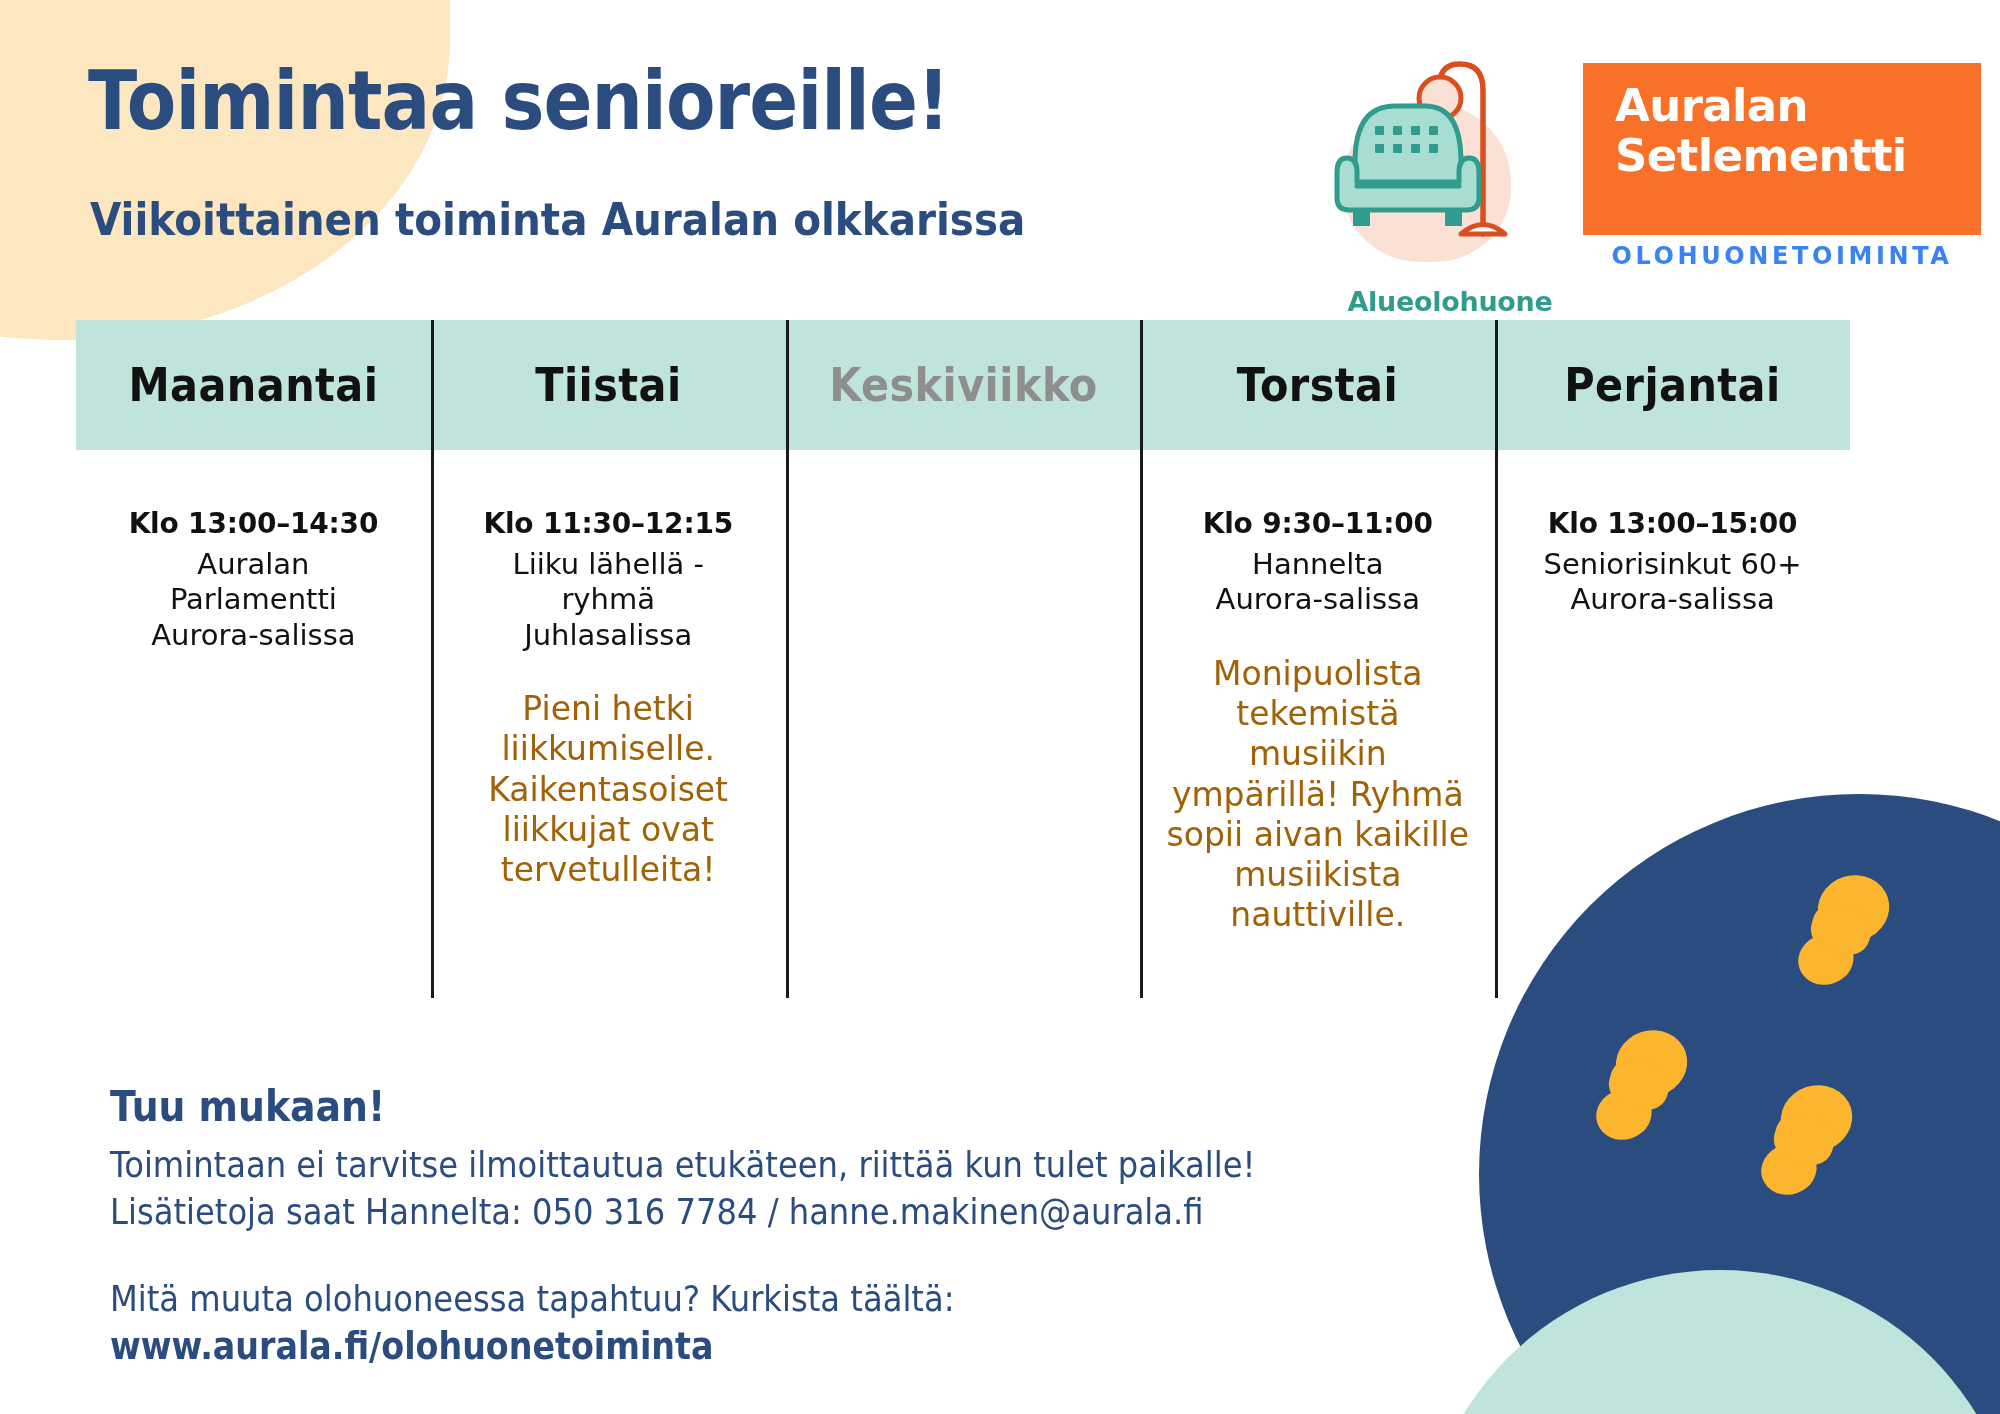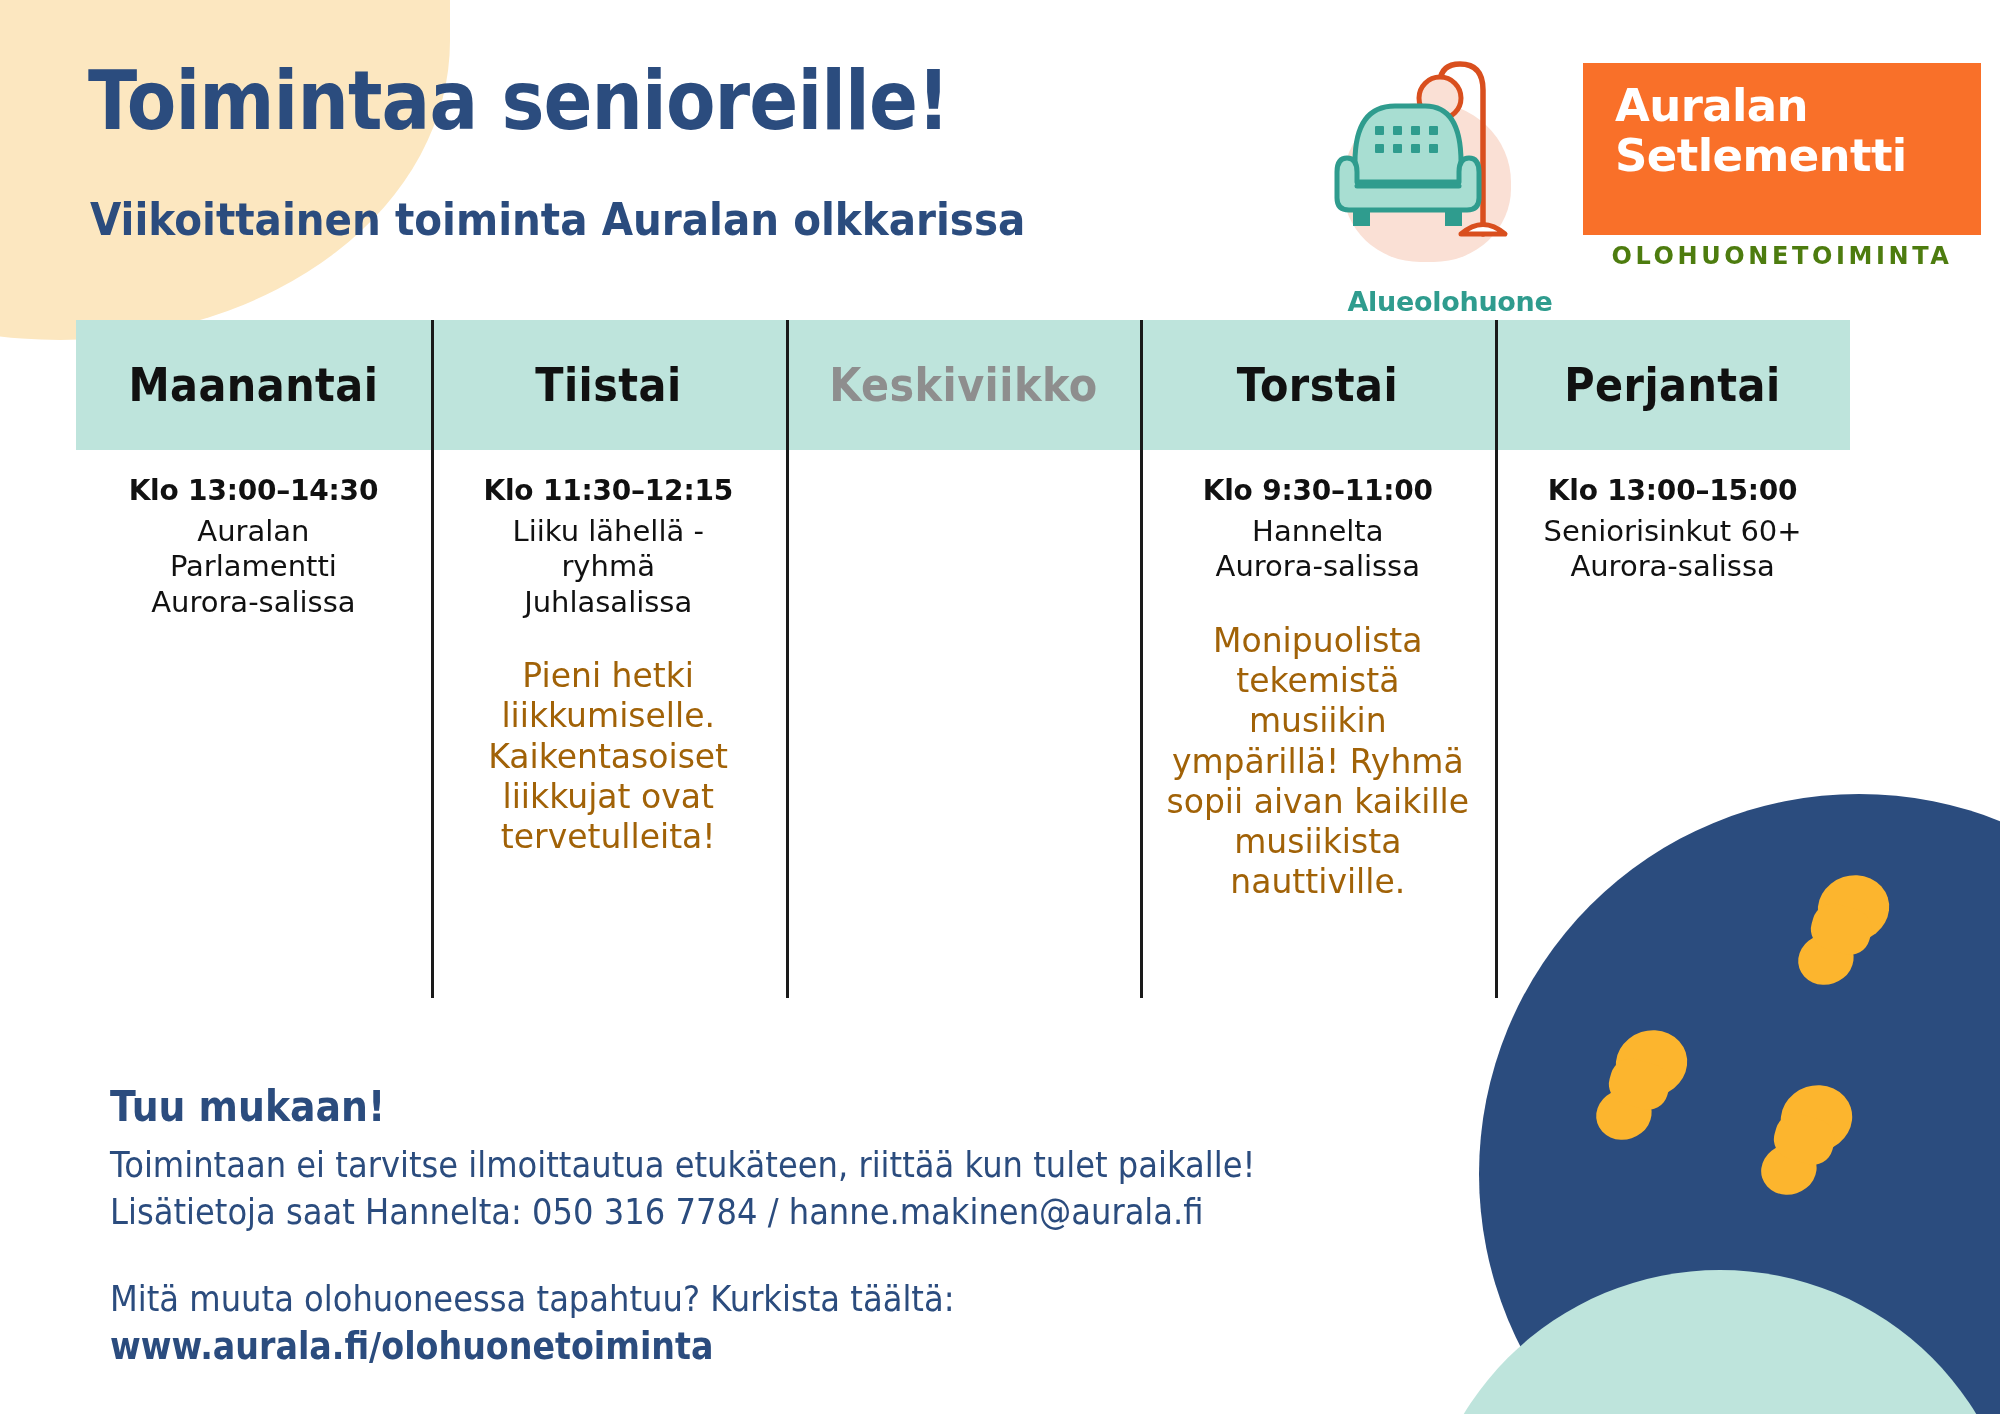--- a/index.html
+++ b/index.html
@@ -69,36 +69,36 @@
     background:#F97029;
   }
   .orange-box .ob-t{
     position:absolute;left:32px;top:18px;
     font-family:"DejaVu Sans", sans-serif;font-weight:700;
     font-size:45px;line-height:1.12;color:#ffffff;letter-spacing:-0.6px;
   }
   .olohuone-label{
     position:absolute;left:258px;top:202px;width:398px;text-align:center;
     font-family:"DejaVu Sans", sans-serif;font-weight:700;font-size:24px;
-    color:#4d7c0f;letter-spacing:3.6px;
+    color:#3b82f6;letter-spacing:3.6px;
   }
 
   
   .table{position:absolute;left:76px;top:320px;width:1774px;z-index:3;}
   .thead{display:flex;height:130px;background:#BEE4DC;position:relative;}
   .th{
     flex:1 1 0;display:flex;align-items:center;justify-content:center;
     font-family:"DejaVu Sans", sans-serif;font-weight:600;font-size:46px;
     color:#111111;letter-spacing:0.5px;
     transform:scaleX(0.9);
   }
   .th.inactive{color:#8E8E8E;}
   .tbody{display:flex;position:relative;min-height:560px;}
   .td{
-    flex:1 1 0;padding:24px 26px 0 26px;box-sizing:border-box;
+    flex:1 1 0;padding:57px 26px 0 26px;box-sizing:border-box;
     text-align:center;
   }
   .time{
     font-family:"DejaVu Sans", sans-serif;font-weight:700;font-size:28px;
     color:#111;margin-bottom:7px;letter-spacing:-0.2px;
   }
   .where{
     font-family:"DejaVu Sans", sans-serif;font-weight:400;font-size:29px;
     color:#111;line-height:1.22;white-space:pre-line;
   }

